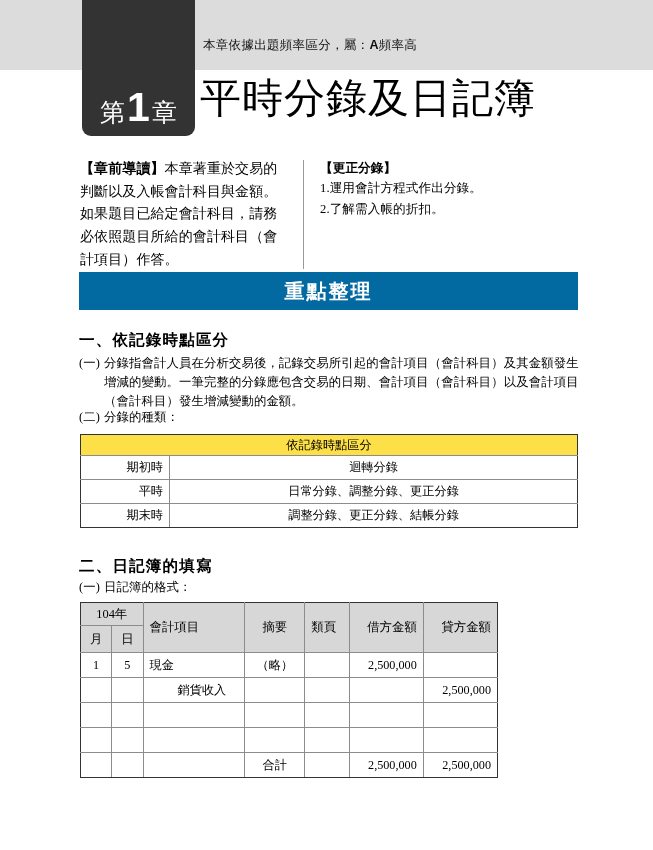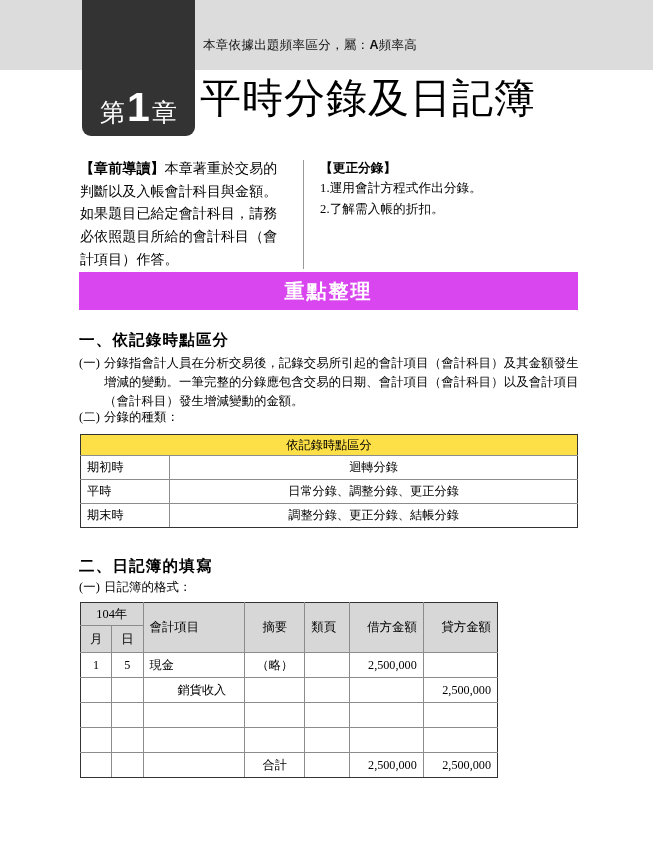--- a/index.html
+++ b/index.html
@@ -95,21 +95,21 @@
     letter-spacing: .1px;
   }
   .strong-label { font-weight: bold; }
   .obj-item { display: block; }
 
   
   .section-banner {
     position: absolute;
     left: 79px; top: 272px;
     width: 499px; height: 38px;
-    background: #d946ef;
+    background: #0369a1;
     color: #ffffff;
     display: flex;
     align-items: center;
     justify-content: center;
     font-size: 20px;
     letter-spacing: 2px;
     font-weight: bold;
     font-family: "Liberation Sans", "DejaVu Sans", sans-serif;
   }
 
@@ -162,21 +162,21 @@
   .tbl-journal-types .hdr {
     background: #fde047;
     text-align: center;
     height: 20px;
     border-top: 1.6px solid #333;
     border-left: 1.6px solid #333;
     border-right: 1.6px solid #333;
   }
   .tbl-journal-types td.k {
     width: 76px;
-    text-align: left;
+    text-align: right;
     height: 23px;
     border-left: 1.6px solid #333;
   }
   .tbl-journal-types td.v {
     text-align: center;
     height: 23px;
     border-right: 1.6px solid #333;
   }
   .tbl-journal-types tr:last-child td { border-bottom: 1.6px solid #333; }
 

